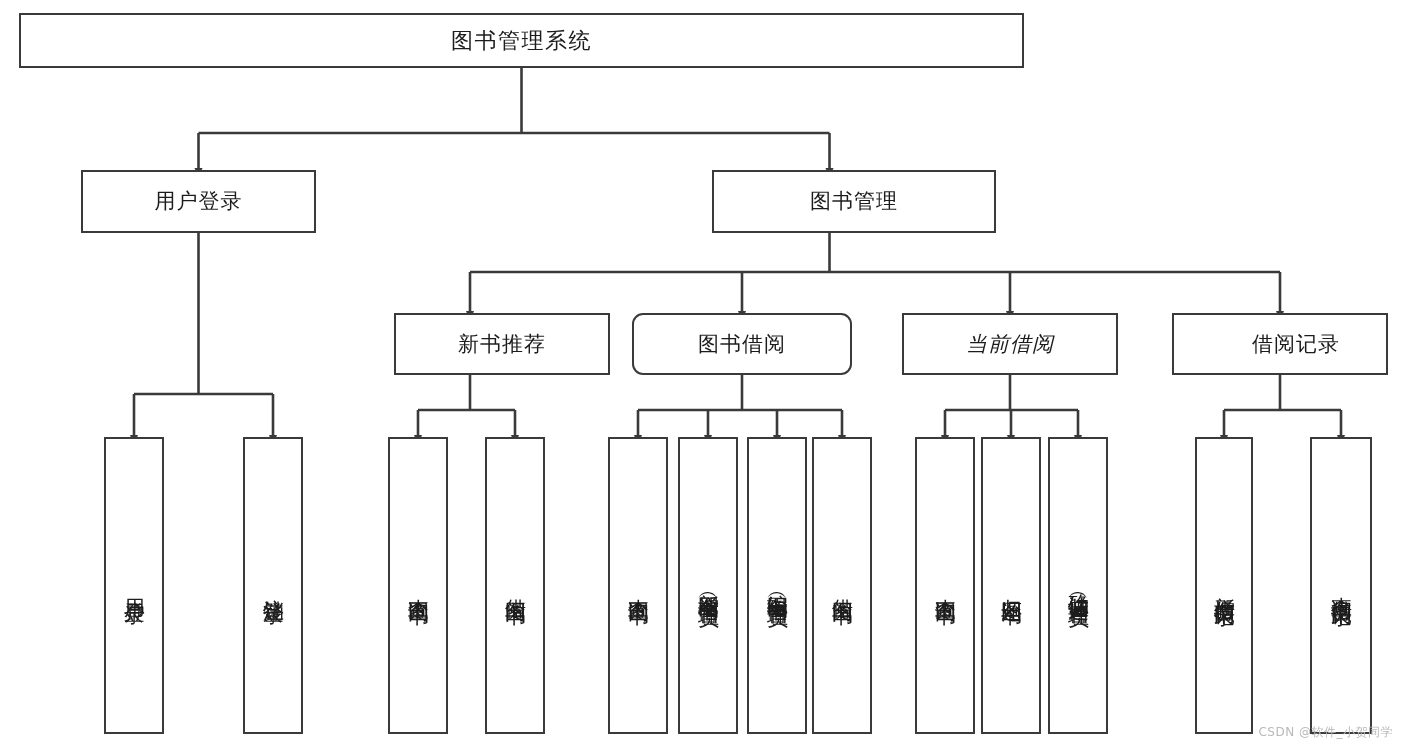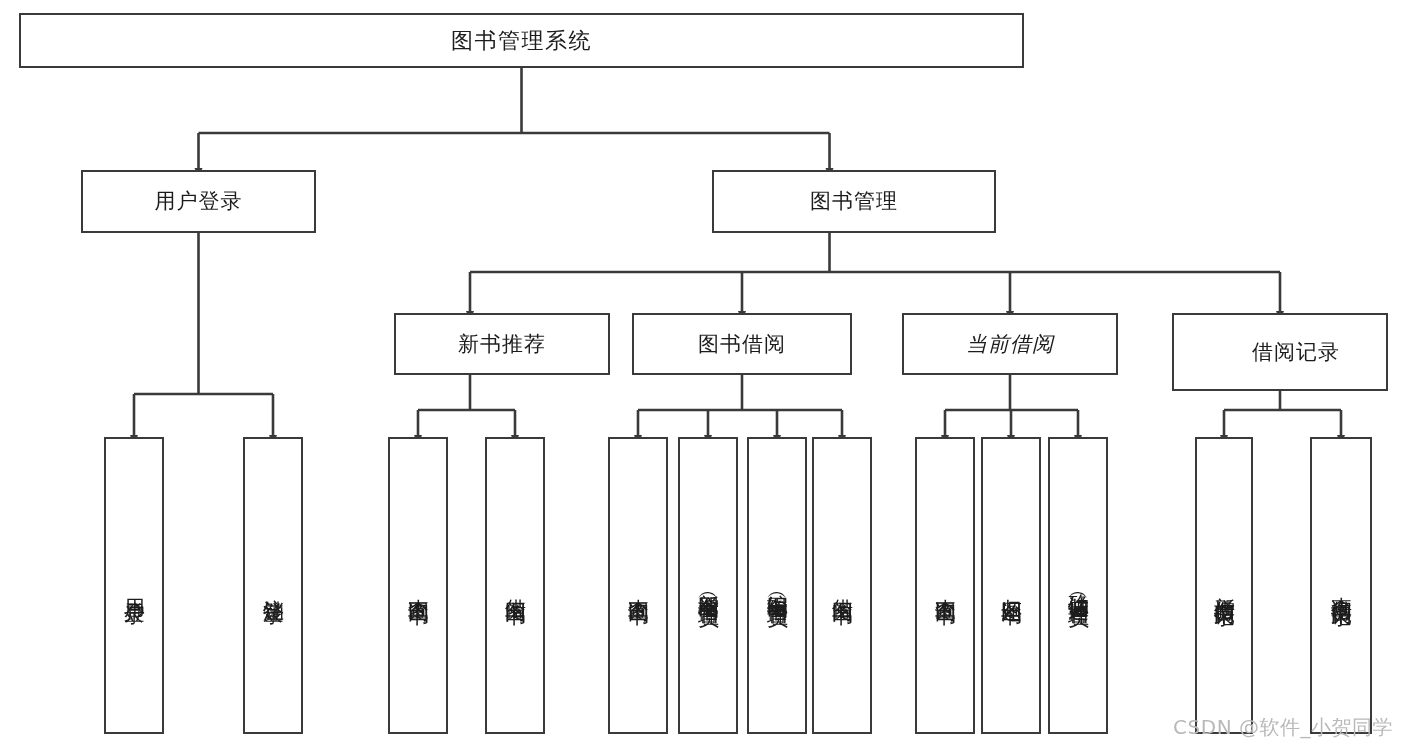--- a/index.html
+++ b/index.html
@@ -60,21 +60,21 @@
     line-height:1.28;
     letter-spacing:2px;
     white-space:nowrap;
     max-height:100%;
   }
   
   #watermark{
     position:absolute;
     right:12px;
     bottom:6px;
-    font-size:20px;
+    font-size:12px;
     color:#b9b9b9;
     letter-spacing:.5px;
     z-index:3;
     white-space:nowrap;
     font-family:"DejaVu Sans","Liberation Sans",sans-serif;
   }
 </style>
 </head>
 <body>
 
@@ -130,27 +130,27 @@
   <div class="node h-node" id="node-l2-0" style="left: 81px; top: 170px; width: 235px; height: 63px;">
     <span class="cap">用户登录</span>
   </div>
   <div class="node h-node" id="node-l2-1" style="left: 712px; top: 170px; width: 284px; height: 63px;">
     <span class="cap">图书管理</span>
   </div>
 
   <div class="node h-node" id="node-l3-0" style="left: 362px; top: 313px; width: 216px; height: 62px; margin-left: 32px;">
     <span class="cap">新书推荐</span>
   </div>
-  <div class="node h-node" id="node-l3-1" style="left: 632px; top: 313px; width: 220px; height: 62px;">
+  <div class="node h-node" id="node-l3-1" style="left: 632px; top: 313px; width: 220px; height: 62px; border-radius: 11px;">
     <span class="cap">图书借阅</span>
   </div>
   <div class="node h-node" id="node-l3-2" style="left: 902px; top: 313px; width: 216px; height: 62px; font-style: italic;">
     <span class="cap">当前借阅</span>
   </div>
-  <div class="node h-node" id="node-l3-3" style="left: 1172px; top: 313px; width: 216px; height: 78px; padding-left: 32px;">
+  <div class="node h-node" id="node-l3-3" style="left: 1172px; top: 313px; width: 216px; height: 62px; padding-left: 32px;">
     <span class="cap">借阅记录</span>
   </div>
 
   <div class="node v-node" id="node-leaf-0" style="left: 104px; top: 437px; width: 60px; height: 297px;">
     <span class="cap">用户登录</span>
   </div>
   <div class="node v-node" id="node-leaf-1" style="left: 243px; top: 437px; width: 60px; height: 297px;">
     <span class="cap">注销登录</span>
   </div>
   <div class="node v-node" id="node-leaf-2" style="left: 388px; top: 437px; width: 60px; height: 297px;">

